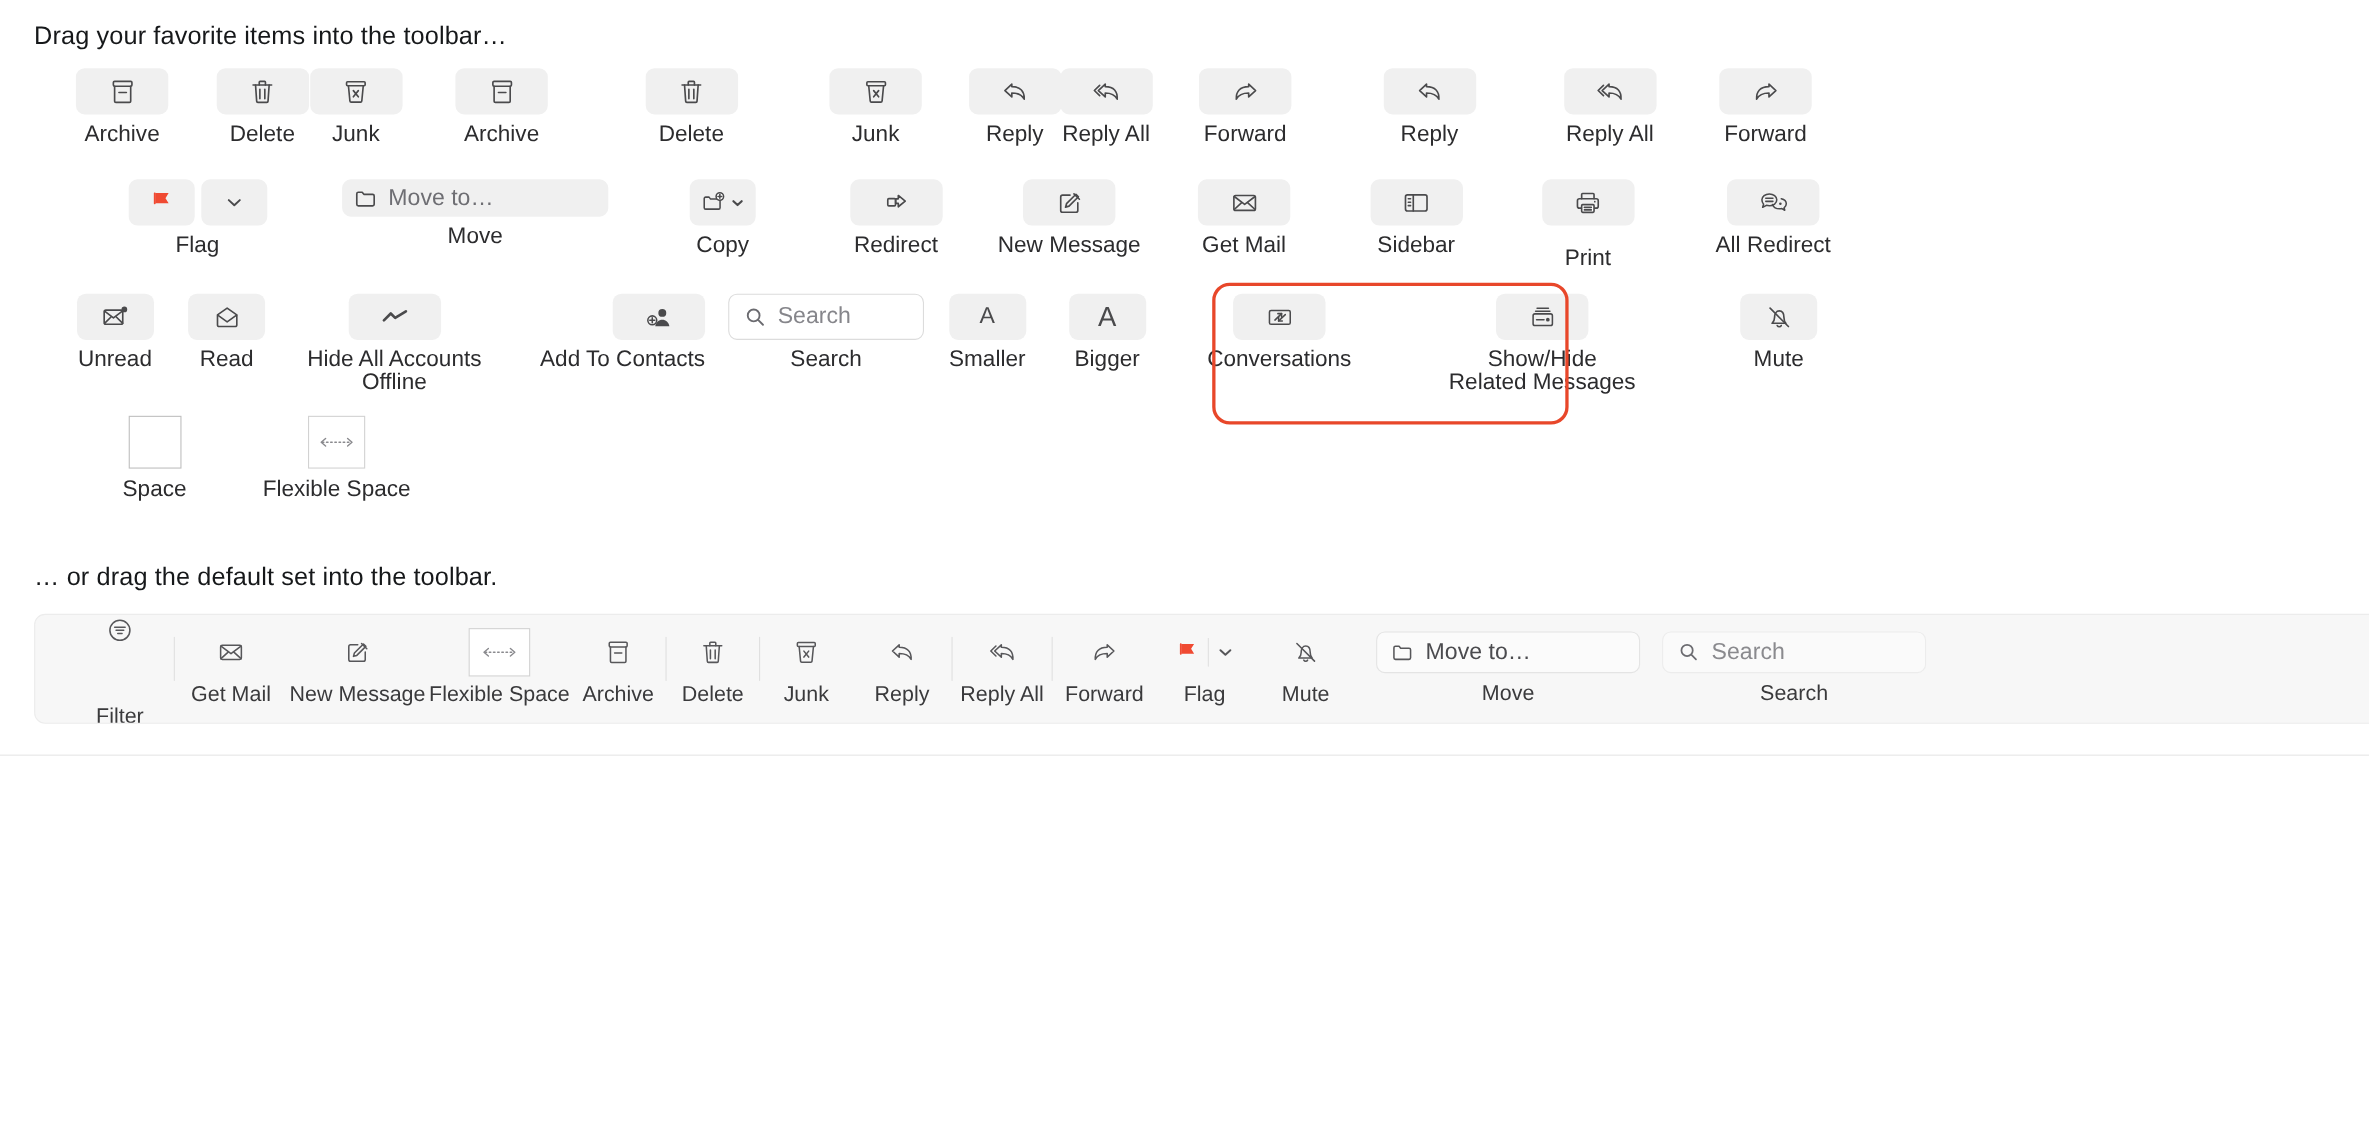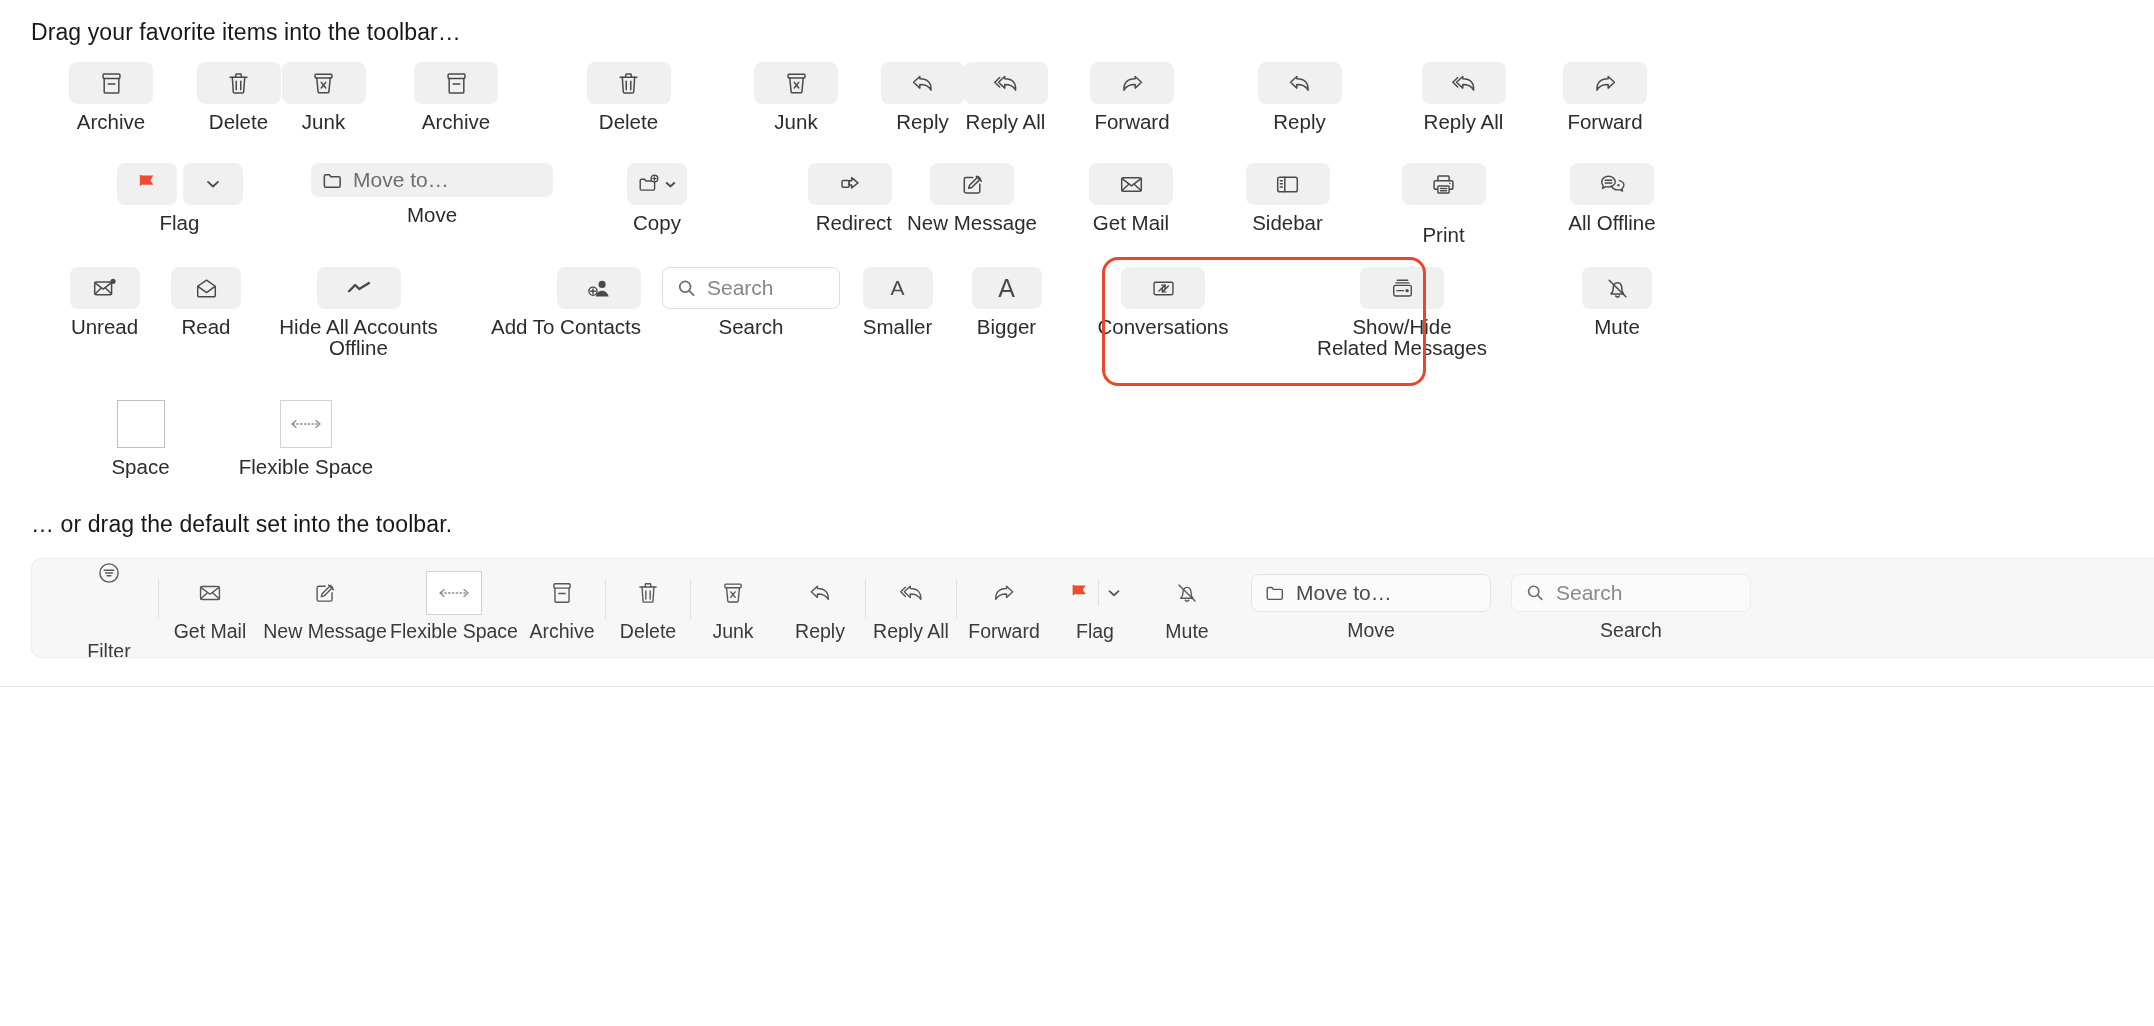--- a/index.html
+++ b/index.html
@@ -381,21 +381,21 @@
           <line x1="17.4" y1="4.9" x2="17.4" y2="8.3"></line>
             <line x1="15.7" y1="6.6" x2="19.1" y2="6.6"></line>
         </svg>
         <svg class="icn" width="15" height="15" viewBox="0 0 24 24" fill="none" stroke="#4a4a4c" stroke-width="2" stroke-linecap="round" stroke-linejoin="round">
           <polyline points="6 9.5 12 15 18 9.5"></polyline>
         </svg>
       </div>
       <div class="item-label">Copy</div>
     </div>
 
-    <div class="item" style="width:155px;align-items:flex-end;">
+    <div class="item" style="width:155px;">
       <div class="chip">
         <svg class="icn" width="28" height="28" viewBox="0 0 24 24" fill="none" stroke="#4a4a4c" stroke-width="1.5" stroke-linecap="round" stroke-linejoin="round">
           <path d="M13.4 6.6 18.8 11l-5.4 4.4v-2.6h-2v-3.6h2z"></path>
             <rect x="5.2" y="9.1" width="6" height="5.6" rx="0.8"></rect>
         </svg>
       </div>
       <div class="item-label">Redirect</div>
     </div>
 
     <div class="item" style="width:160px;">
@@ -451,21 +451,21 @@
     <div class="item" style="width:180px;">
       <div class="chip">
         <svg class="icn" width="28" height="28" viewBox="0 0 24 24" fill="none" stroke="#4a4a4c" stroke-width="1.4" stroke-linecap="round" stroke-linejoin="round">
           <path d="M3.2 10c0-2.6 2.6-4.6 5.8-4.6s5.8 2 5.8 4.6-2.6 4.6-5.8 4.6c-.8 0-1.6-.1-2.3-.3L3.8 15.8l.7-2.3C3.7 12.6 3.2 11.4 3.2 10z"></path>
           <line x1="6.2" y1="8.8" x2="11.8" y2="8.8"></line>
             <line x1="6.2" y1="11.2" x2="11.8" y2="11.2"></line>
           <path d="M11.4 13.6c.8 2 3 3.4 5.6 3.4.6 0 1.2-.1 1.8-.2l2.2 1.3-.5-1.9c1-.8 1.7-1.9 1.7-3.1 0-1.9-1.6-3.5-3.9-4"></path>
           <circle cx="17.6" cy="13" r="1" fill="#4a4a4c" stroke="none"></circle>
         </svg>
       </div>
-      <div class="item-label">All Offline</div>
+      <div class="item-label">All Redirect</div>
     </div>
   </div>
 
   <div class="palette-row" style="height:110px;margin-top:4px;">
 
     <div class="item" style="width:73px;margin-left:68px;">
       <div class="chip" style="width:70px;">
         <svg class="icn" width="27" height="27" viewBox="0 0 24 24" fill="none" stroke="#4a4a4c" stroke-width="1.5" stroke-linecap="round" stroke-linejoin="round">
           <rect x="3.3" y="6.2" width="15" height="11.4" rx="1.4"></rect>
             <path d="M3.6 7 10.8 12.5 18 7"></path>
@@ -568,21 +568,21 @@
         <svg class="icn" width="27" height="27" viewBox="0 0 24 24" fill="none" stroke="#4a4a4c" stroke-width="1.5" stroke-linecap="round" stroke-linejoin="round">
           <path d="M6.2 16.8h11.2c-1.4-1.3-1.6-2.5-1.6-4.6 0-3-1.3-5.4-3.8-5.4-2.4 0-3.8 2.4-3.8 5.4 0 2.1-.4 3.3-2 4.6z"></path>
           <path d="M10.4 18.6a1.8 1.8 0 0 0 3.2 0"></path>
           <line x1="4.6" y1="4.6" x2="19.4" y2="19.4"></line>
         </svg>
       </div>
       <div class="item-label">Mute</div>
     </div>
   </div>
 
-  <div class="palette-row" style="height:100px;margin-top:0px;align-items:flex-end;">
+  <div class="palette-row" style="height:100px;margin-top:0px;">
 
     <div class="item" style="width:151px;margin-left:65px;">
       <div class="chip plain" style="width:84px;height:50px;">
         <div class="space-box"></div>
       </div>
       <div class="item-label">Space</div>
     </div>
 
     <div class="item" style="width:180px;">
       <div class="chip plain" style="width:84px;height:50px;">

